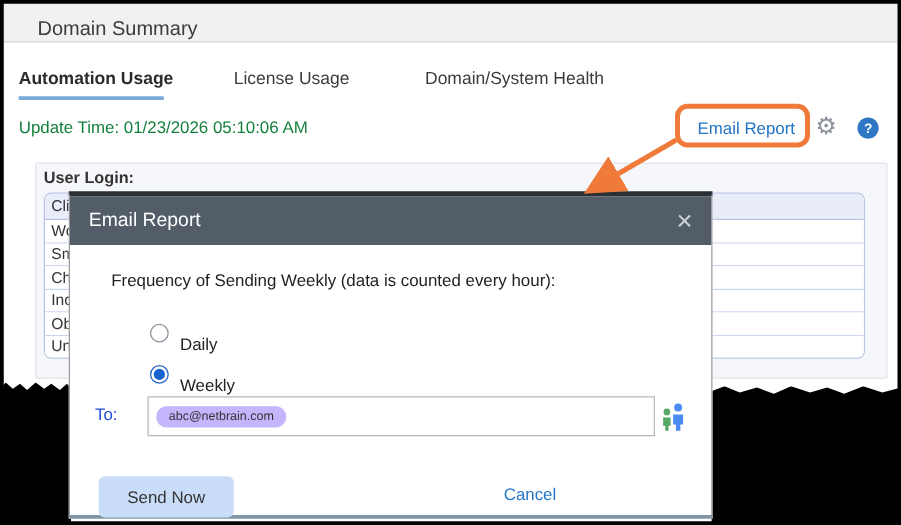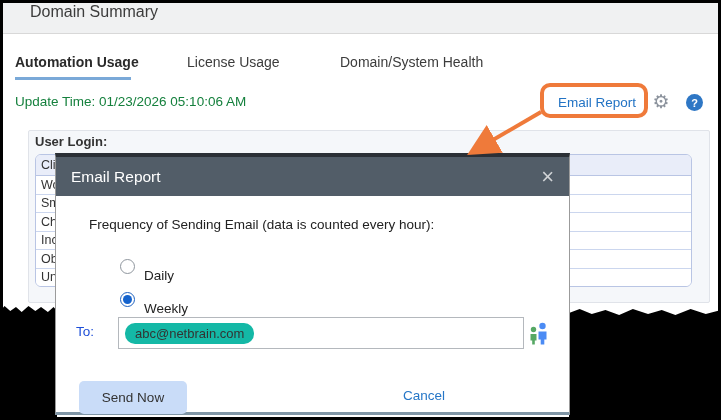--- a/index.html
+++ b/index.html
@@ -6,21 +6,21 @@
   body { background:#888; font-family:"Liberation Sans", sans-serif; }
   #screen {
     position:relative; width:721px; height:420px; background:#fff;
     overflow:hidden; font-family:"Liberation Sans", sans-serif; color:#333;
   }
   .abs { position:absolute; }
 
   
   .win-titlebar {
     left:3px; top:3px; width:715px; height:31px; background:#f0f1f2;
-    border-bottom:1px solid #d8d8d8; display:flex; align-items:flex-start;
+    border-bottom:1px solid #d8d8d8; display:flex; align-items:flex-end;
     padding-left:27px; font-size:16px; color:#3c3c3c; z-index:5;
   }
 
   
   .tab { top:54px; font-size:14px; color:#3c3c3c; cursor:default; z-index:5; }
   .tab.active { font-weight:bold; color:#2b2b2b; }
   .tab-underline { left:15px; top:77px; width:116px; height:3px; background:#7aa9d8; z-index:5; }
 
   .update-time { left:15px; top:94px; font-size:13.5px; color:#15803d; z-index:5; }
 
@@ -72,21 +72,21 @@
   .radio-weekly { top:125px; }
   .radio-circle { width:15px; height:15px; border-radius:50%; background:#fff;
                   border:1px solid #8f969e; margin-right:9px; position:relative; }
   .radio-row.selected .radio-circle { border-color:#1f62c0; }
   .radio-row.selected .radio-circle::after { content:""; position:absolute; left:2px; top:2px;
                   width:9px; height:9px; border-radius:50%; background:#1563cd; }
   .radio-label { font-size:13.5px; color:#222;margin-top:19px; }
   .to-label { position:absolute; left:20px; top:167px; font-size:13.5px; color:#1d4ed8; }
   .to-input { position:absolute; left:62px; top:160px; width:406px; height:32px;
               border:1px solid #b4b8bd; background:#fff; display:flex; align-items:center; padding-left:6px; }
-  .email-chip { background:#14b8a6; border-radius:10px; padding:3px 10px; font-size:13px; color:#333; }
+  .email-chip { background:#c4b5fd; border-radius:10px; padding:3px 10px; font-size:10px; color:#333; }
   .people-icon { position:absolute; left:472px; top:164px; width:22px; height:24px; cursor:pointer; }
   .btn { position:absolute; display:flex; align-items:center; justify-content:center;
          border-radius:5px; font-size:13.5px; cursor:pointer; }
   .btn-send-now { left:23px; top:224px; width:108px; height:33px; background:#c9dcf8; color:#333; }
   .cancel-link { position:absolute; left:318px; top:231px; width:100px; text-align:center;
                  color:#2576c7; font-size:13.5px; cursor:pointer; }
   .btn-ok { left:388px; top:224px; width:104px; height:33px; background:#fbc333; color:#222; font-size:14px; }
 
   .frame-border { left:0; top:0; width:721px; height:420px; border:3px solid #000;
                   z-index:50; pointer-events:none; }
@@ -134,21 +134,21 @@
     </defs>
     <line x1="541" y1="112" x2="474" y2="151" stroke="#ef7a3a" stroke-width="4" marker-end="url(#ah)"></line>
   </svg>
 
   <div class="abs dialog">
     <div class="dialog-titlebar">
       <span class="dialog-title">Email Report</span>
       <span class="dialog-close">×</span>
     </div>
 
-    <div class="freq-label">Frequency of Sending Email (data is counted every hour):</div>
+    <div class="freq-label">Frequency of Sending Weekly (data is counted every hour):</div>
 
     <div class="radio-row radio-daily">
       <span class="radio-circle"></span>
       <span class="radio-label">Daily</span>
     </div>
     <div class="radio-row radio-weekly selected">
       <span class="radio-circle"></span>
       <span class="radio-label">Weekly</span>
     </div>
 

